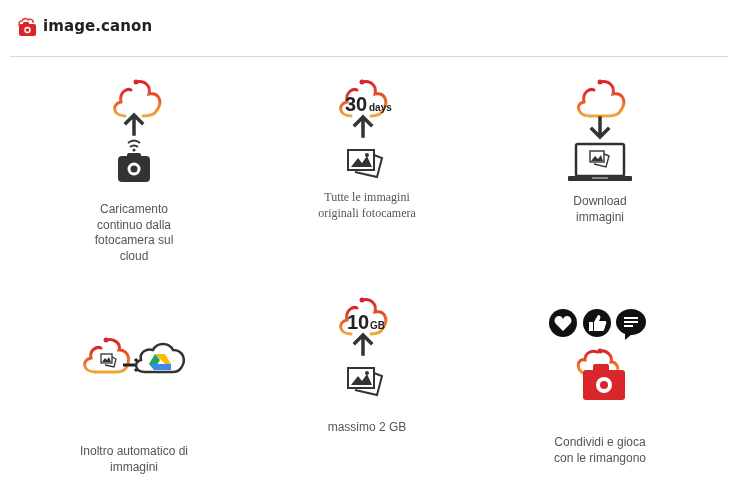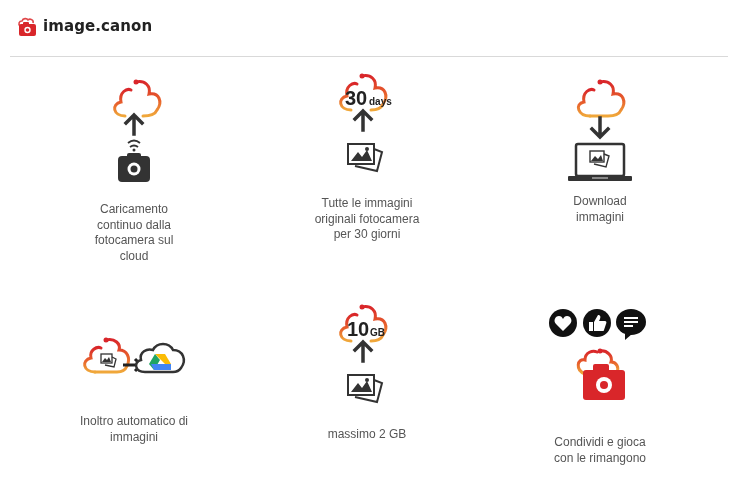--- a/index.html
+++ b/index.html
@@ -54,37 +54,36 @@
     <circle cx="35" cy="91" r="3.5" fill="#333"></circle>
   </svg>
   <div class="caption" style="margin-top:14px;">
     <div>Caricamento</div>
     <div>continuo dalla</div>
     <div>fotocamera sul</div>
     <div>cloud</div>
   </div>
 </div>
 
-<div class="feature" style="left:282px; top:72px;">
+<div class="feature" style="left:282px; top:78px;">
   <svg class="icon" width="80" height="110" viewBox="0 0 80 110">
     <path d="M24 38 C12 38,10 26,20 24 C18 14,26 10,30 12" fill="none" stroke="url(#cg)" stroke-width="3" stroke-linecap="round"></path>
     <path d="M35 4 C44 2,50 8,48 16 C58 14,62 24,56 32 C54 37,48 38,44 38" fill="none" stroke="url(#cg)" stroke-width="3" stroke-linecap="round"></path>
     <circle cx="35" cy="4" r="2.5" fill="#d9262a"></circle>
     <text x="18" y="33" font-family="Liberation Sans, sans-serif" font-weight="bold" font-size="20" fill="#222">30</text>
     <text x="42" y="33" font-family="Liberation Sans, sans-serif" font-weight="bold" font-size="10" fill="#222">days</text>
     <path d="M36 58 L36 40 M28 47 L36 39 L44 47" fill="none" stroke="#333" stroke-width="3.5" stroke-linecap="square"></path>
     <rect x="21" y="72" width="26" height="20" fill="#fff" stroke="#333" stroke-width="2"></rect>
     <path d="M24 89 L31 80 L35 85 L40 78 L45 89 Z" fill="#333"></path>
     <circle cx="40" cy="77" r="2" fill="#333"></circle>
     <path d="M47 77 L55 80 L50 99 L28 94" fill="none" stroke="#333" stroke-width="2"></path>
   </svg>
-  <div class="caption" style="margin-top:14px;">
+  <div class="caption" style="margin-top:2px;font-family:Liberation Serif, serif;">
     <div>Tutte le immagini</div>
     <div>originali fotocamera</div>
-    <div>per 30 giorni</div>
   </div>
 </div>
 
 <div class="feature" style="left:515px; top:78px;">
   <svg class="icon" width="80" height="110" viewBox="0 0 80 110">
     <path d="M30 38 C18 38,14 26,24 24 C22 14,30 10,34 12" fill="none" stroke="url(#cg)" stroke-width="3" stroke-linecap="round"></path>
     <path d="M40 4 C49 2,55 8,53 16 C63 14,67 24,61 32 C59 37,53 38,48 38 L30 38" fill="none" stroke="url(#cg)" stroke-width="3" stroke-linecap="round"></path>
     <circle cx="40" cy="4" r="2.5" fill="#d9262a"></circle>
     <path d="M40 40 L40 58 M32 51 L40 59 L48 51" fill="none" stroke="#333" stroke-width="3.5" stroke-linecap="square"></path>
     <rect x="16" y="66" width="48" height="32" rx="2" fill="#fff" stroke="#333" stroke-width="2.5"></rect>
@@ -107,27 +106,27 @@
     <circle cx="27" cy="10" r="2.5" fill="#d9262a"></circle>
     <rect x="22" y="24" width="11" height="9" fill="#fff" stroke="#333" stroke-width="1.3"></rect>
     <path d="M23 32 L26 28 L28 30 L30 27 L32 32 Z" fill="#333"></path>
     <path d="M33 27 L37 29 L35 37 L26 35" fill="none" stroke="#333" stroke-width="1.3"></path>
     <path d="M44 35 L62 35 M56 29 L62 35 L56 41" fill="none" stroke="#222" stroke-width="3"></path>
     <path d="M66 42 C56 42,54 32,62 30 C60 22,68 18,74 20 C78 12,90 12,94 20 C104 20,108 30,102 38 C100 41,96 42,94 42 Z" fill="#fff" stroke="#333" stroke-width="2.5"></path>
     <path d="M76 24 L86 24 L92 34 L86 34 Z" fill="#fbbc04"></path>
     <path d="M76 24 L70 34 L75 40 L81 30 Z" fill="#1fa463"></path>
     <path d="M75 40 L92 40 L92 34 L72 34 Z" fill="#4285f4"></path>
   </svg>
-  <div class="caption" style="margin-top:24px;text-align:center;">
+  <div class="caption" style="margin-top:54px;text-align:center;">
     <div>Inoltro automatico di</div>
     <div>immagini</div>
   </div>
 </div>
 
-<div class="feature" style="left:282px; top:303px;">
+<div class="feature" style="left:282px; top:296px;">
   <svg class="icon" width="80" height="110" viewBox="0 0 80 110">
     <path d="M24 38 C12 38,10 26,20 24 C18 14,26 10,30 12" fill="none" stroke="url(#cg)" stroke-width="3" stroke-linecap="round"></path>
     <path d="M35 4 C44 2,50 8,48 16 C58 14,62 24,56 32 C54 37,48 38,44 38" fill="none" stroke="url(#cg)" stroke-width="3" stroke-linecap="round"></path>
     <circle cx="35" cy="4" r="2.5" fill="#d9262a"></circle>
     <text x="20" y="33" font-family="Liberation Sans, sans-serif" font-weight="bold" font-size="20" fill="#222">10</text>
     <text x="43" y="33" font-family="Liberation Sans, sans-serif" font-weight="bold" font-size="10" fill="#222">GB</text>
     <path d="M36 58 L36 40 M28 47 L36 39 L44 47" fill="none" stroke="#333" stroke-width="3.5" stroke-linecap="square"></path>
     <rect x="21" y="72" width="26" height="20" fill="#fff" stroke="#333" stroke-width="2"></rect>
     <path d="M24 89 L31 80 L35 85 L40 78 L45 89 Z" fill="#333"></path>
     <circle cx="40" cy="77" r="2" fill="#333"></circle>

